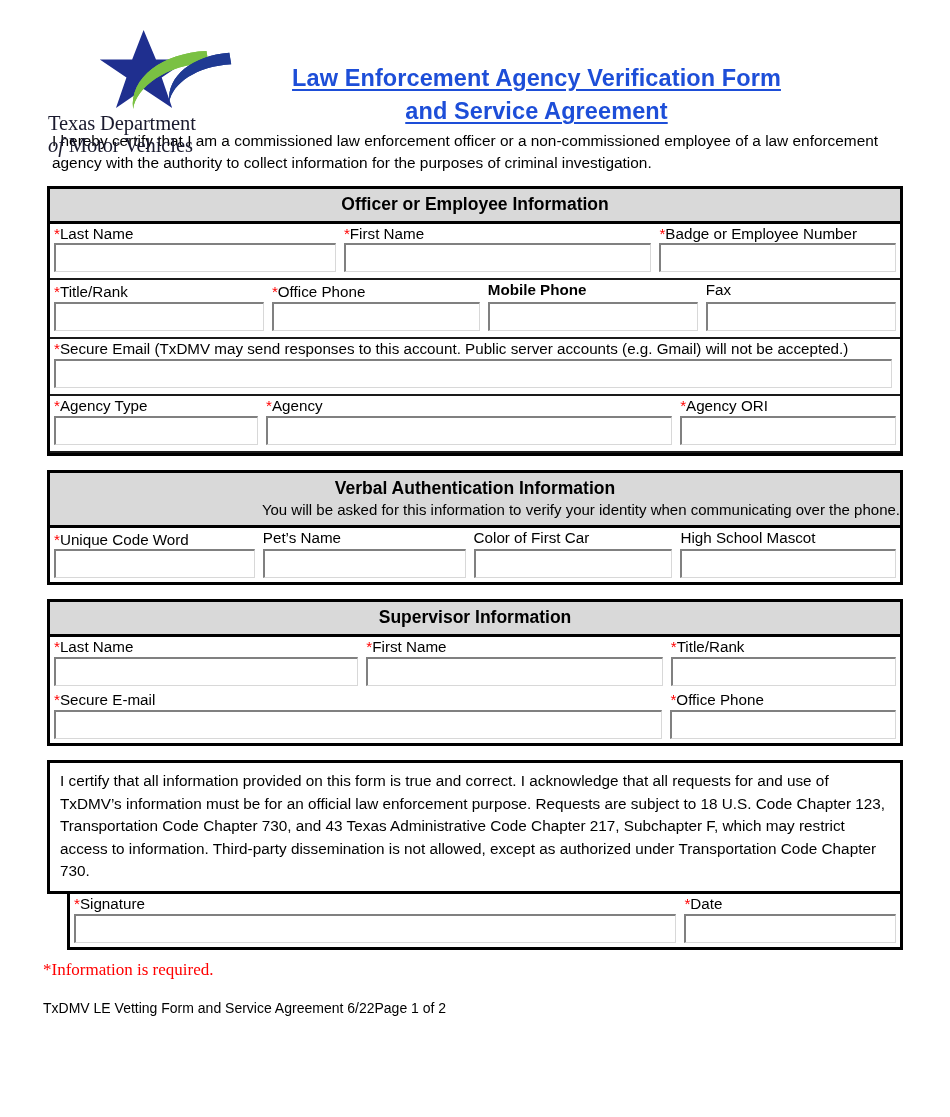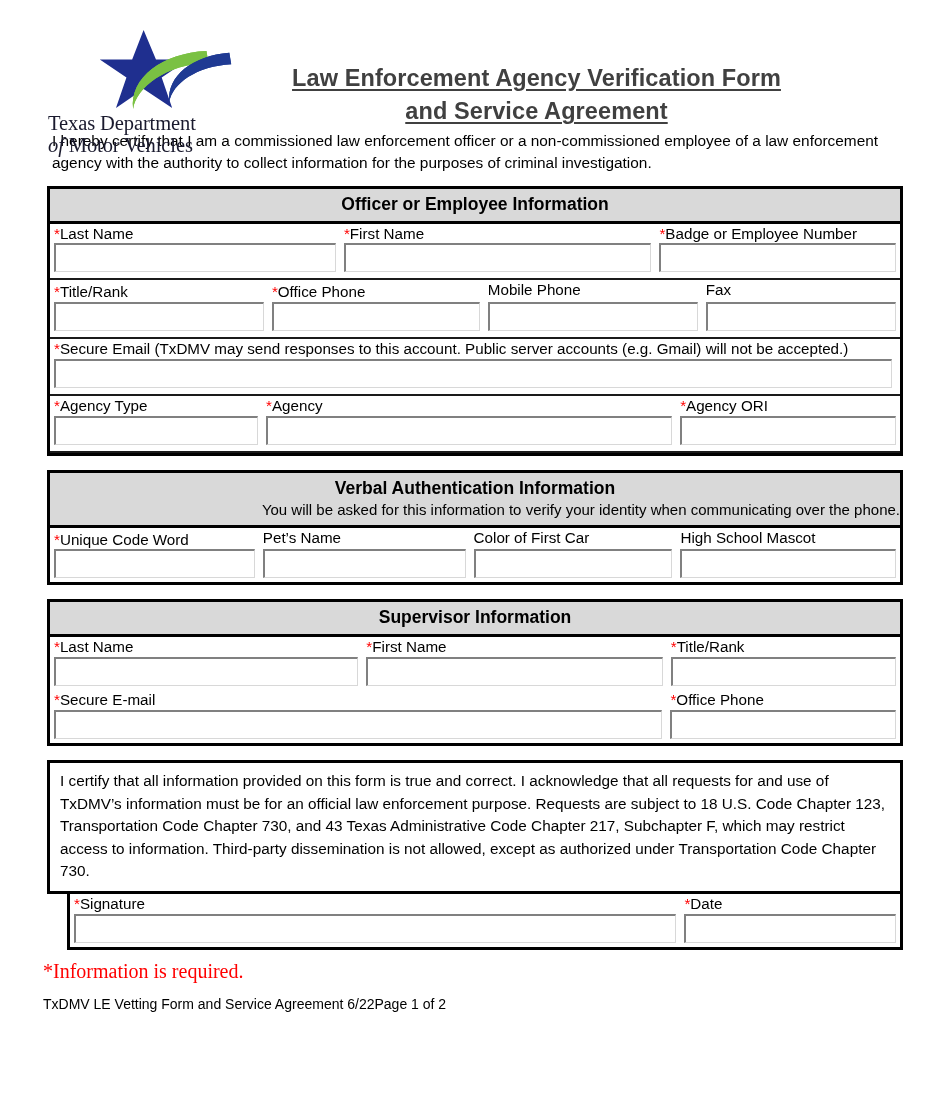--- a/index.html
+++ b/index.html
@@ -59,21 +59,21 @@
   .title-wrap {
     flex: 1 1 auto;
     text-align: center;
     padding-right: 140px;
     padding-top: 32px;
   }
   .title-line {
     display: block;
     font-size: 23.5px;
     font-weight: bold;
-    color: #404040;
+    color: #1d4ed8;
     text-decoration: underline;
     text-underline-offset: 3px;
     line-height: 1.42;
     letter-spacing: 0.1px;
   }
 
   
   .intro {
     margin: 10px 48px 0 52px;
     font-size: 15.4px;
@@ -171,22 +171,22 @@
     box-sizing: border-box;
   }
 
   
   .footer {
     margin: 10px 47px 0 43px;
   }
   .req-note {
     font-family: "Liberation Serif", serif;
     color: #ff0000;
-    font-size: 20px;
-    margin-bottom: 13px;
+    font-size: 17px;
+    margin-bottom: 20px;
   }
   .footer-row {
     display: flex;
     justify-content: flex-start;
     align-items: baseline;
     font-size: 14px;
   }
 </style>
 </head>
 <body>
@@ -242,21 +242,21 @@
       <div class="rowsep"></div>
       <div class="frow">
         <div class="fcell" style="width: 223px;">
           <span class="flabel"><span class="req">*</span>Title/Rank</span>
           <div class="fbox"></div>
         </div>
         <div class="fcell" style="width: 221px;">
           <span class="flabel"><span class="req">*</span>Office Phone</span>
           <div class="fbox"></div>
         </div>
-        <div class="fcell" style="width: 223px;">
+        <div class="fcell" style="width: 223px; font-weight: bold;">
           <span class="flabel raised">Mobile Phone</span>
           <div class="fbox"></div>
         </div>
         <div class="fcell" style="width: 203px;">
           <span class="flabel raised">Fax</span>
           <div class="fbox"></div>
         </div>
       </div>
       <div class="rowsep"></div>
       <div class="frow">

